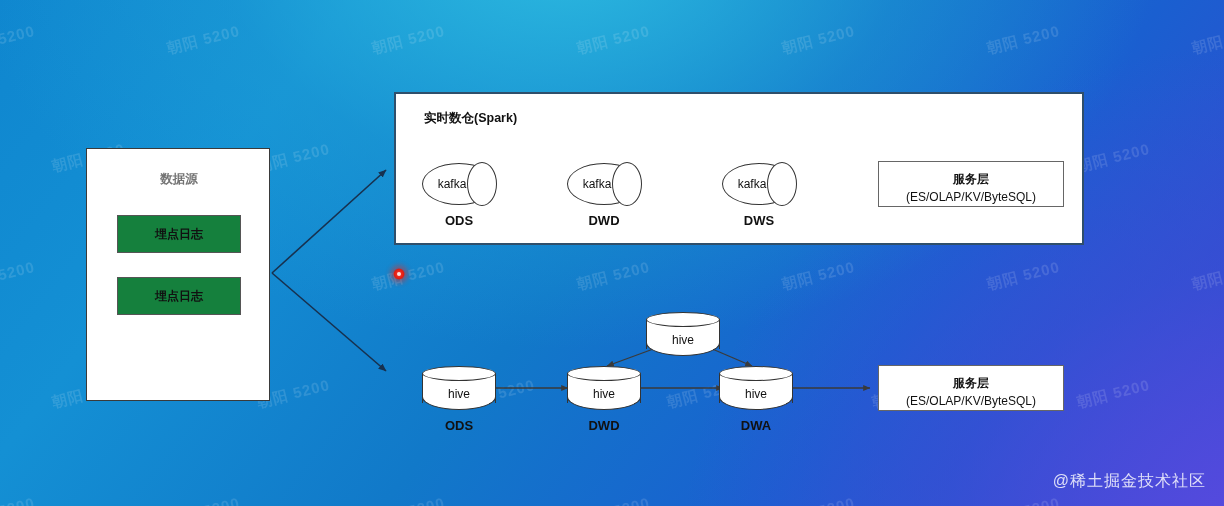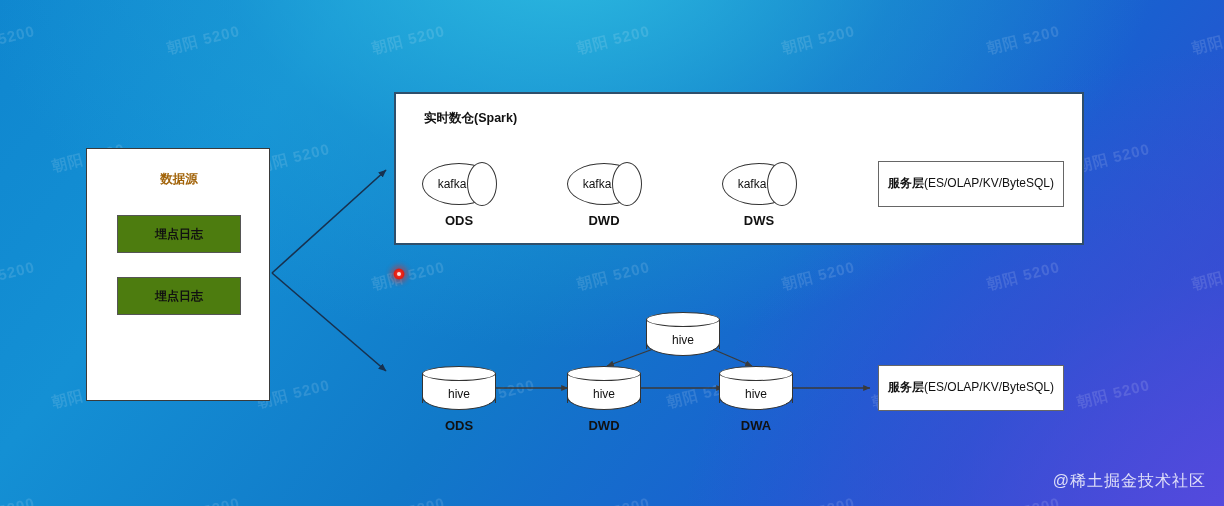--- a/index.html
+++ b/index.html
@@ -26,24 +26,24 @@
   .panel{
     position:absolute;background:#ffffff;
     border:2px solid #2f4f6b;box-sizing:border-box;
   }
   .panel-title{
     position:absolute;color:#111;font-weight:700;font-size:12.5px;
     white-space:nowrap;
   }
   
   #src-box{left:86px;top:148px;width:184px;height:253px;border:1.6px solid #3a3a3a;background:#fff;}
-  #src-title{left:0;top:22px;width:184px;text-align:center;font-size:12.5px;font-weight:700;color:#a16207;}
+  #src-title{left:0;top:22px;width:184px;text-align:center;font-size:12.5px;font-weight:700;color:#737373;}
   .src-item{
     position:absolute;left:30px;width:124px;height:38px;
-    border:1.4px solid #555;background:#4d7c0f;
+    border:1.4px solid #555;background:#15803d;
     display:flex;align-items:center;justify-content:center;
     font-size:12px;font-weight:700;color:#111;box-sizing:border-box;
   }
   
   #rt-panel{left:394px;top:92px;width:690px;height:153px;}
   #off-panel{left:394px;top:291px;width:690px;height:153px;}
   .sec-title{left:28px;top:16px;font-size:12.5px;}
   
   .node{position:absolute;}
   .node-label{
@@ -79,21 +79,21 @@
     border:1.4px solid #333;border-radius:50%;background:#fff;box-sizing:border-box;z-index:2;
   }
   .cyl-v .txt{
     position:absolute;left:0;top:12px;width:74px;height:32px;
     display:flex;align-items:center;justify-content:center;
     font-size:12px;color:#111;z-index:3;
   }
   
   .svc-box{
     position:absolute;border:1.4px solid #666;background:#fff;
-    display:flex;flex-direction:row;align-items:center;justify-content:center;
+    display:flex;flex-direction:column;align-items:center;justify-content:flex-end;
     box-sizing:border-box;line-height:1.45;
   }
   .svc-box .l1{font-size:12px;font-weight:700;color:#111;}
   .svc-box .l2{font-size:12px;color:#111;}
   
   #wires{position:absolute;left:0;top:0;width:1224px;height:506px;pointer-events:none;}
   
   #cursor-dot{
     position:absolute;left:393px;top:268px;width:12px;height:12px;border-radius:50%;
     background:radial-gradient(circle at 50% 50%,#ff3b30 0%,#e01b10 55%,rgba(224,27,16,0.35) 72%,rgba(224,27,16,0) 100%);

